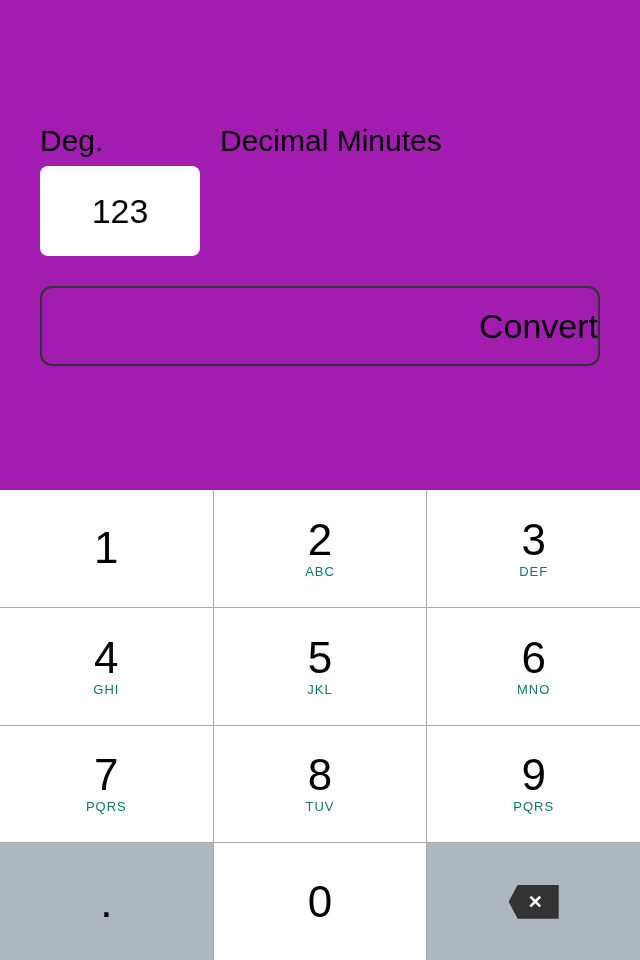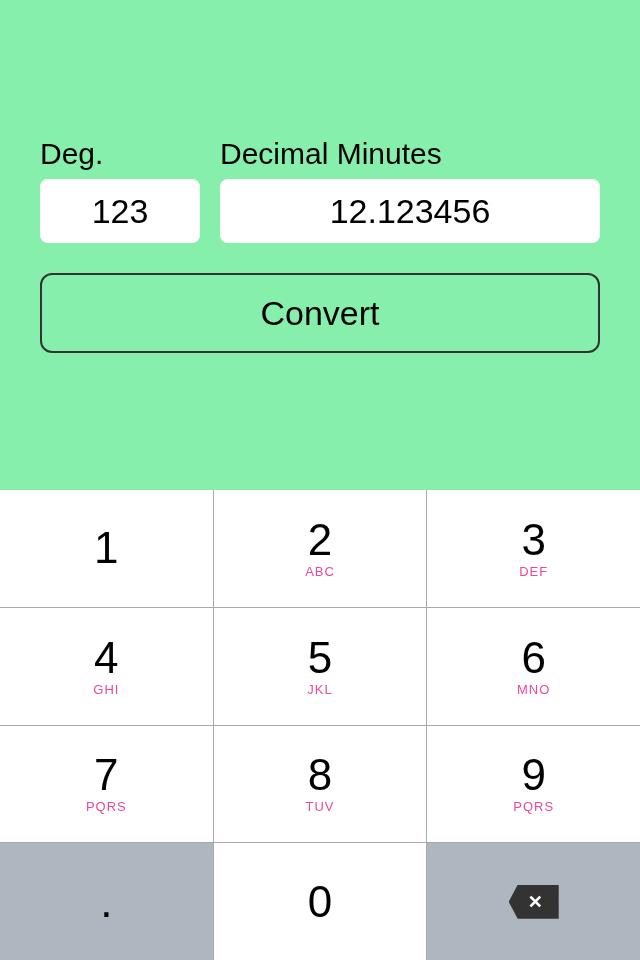--- a/index.html
+++ b/index.html
@@ -12,21 +12,21 @@
     body {
       width: 640px;
       height: 960px;
       overflow: hidden;
       font-family: -apple-system, 'Helvetica Neue', Arial, sans-serif;
       background: #fff;
     }
 
     
     .top-section {
-      background-color: #86efac;
+      background-color: #a21caf;
       width: 100%;
       height: 490px;
       display: flex;
       flex-direction: column;
       align-items: center;
       justify-content: center;
       padding: 40px 40px 40px 40px;
     }
 
     .input-row {
@@ -61,21 +61,21 @@
 
     .field-input {
       background: #fff;
       border: none;
       border-radius: 8px;
       font-size: 34px;
       font-weight: 300;
       color: #000;
       text-align: center;
       width: 100%;
-      height: 64px;
+      height: 90px;
       outline: none;
       padding: 0 10px;
     }
 
     .button-row {
       display: flex;
       flex-direction: row;
       gap: 20px;
       width: 100%;
     }
@@ -85,21 +85,21 @@
       height: 80px;
       background: transparent;
       border: 2px solid #333;
       border-radius: 12px;
       font-size: 34px;
       font-weight: 400;
       color: #000;
       cursor: pointer;
       display: flex;
       align-items: center;
-      justify-content: center;
+      justify-content: flex-end;
     }
 
     
     .keyboard-section {
       width: 100%;
       height: 470px;
       background: #d1d5db;
       display: flex;
       flex-direction: column;
     }
@@ -138,21 +138,21 @@
     .key-number {
       font-size: 44px;
       font-weight: 300;
       color: #000;
       line-height: 1;
     }
 
     .key-letters {
       font-size: 13px;
       font-weight: 400;
-      color: #ec4899;
+      color: #0f766e;
       letter-spacing: 1px;
       margin-top: 2px;
     }
 
     .key-cell.gray .key-number,
     .key-cell.gray .key-letters {
       color: #000;
     }
 
     
@@ -190,21 +190,20 @@
 <body>
 
 <div class="top-section">
   <div class="input-row">
     <div class="field-group deg">
       <span class="field-label">Deg.</span>
       <input class="field-input" type="text" value="123" style="">
     </div>
     <div class="field-group decimal">
       <span class="field-label">Decimal Minutes</span>
-      <input class="field-input" type="text" value="12.123456" style="">
     </div>
   </div>
 
   <div class="button-row">
     <button class="action-button">
       <span>Convert</span>
     </button>
   </div>
 </div>
 

